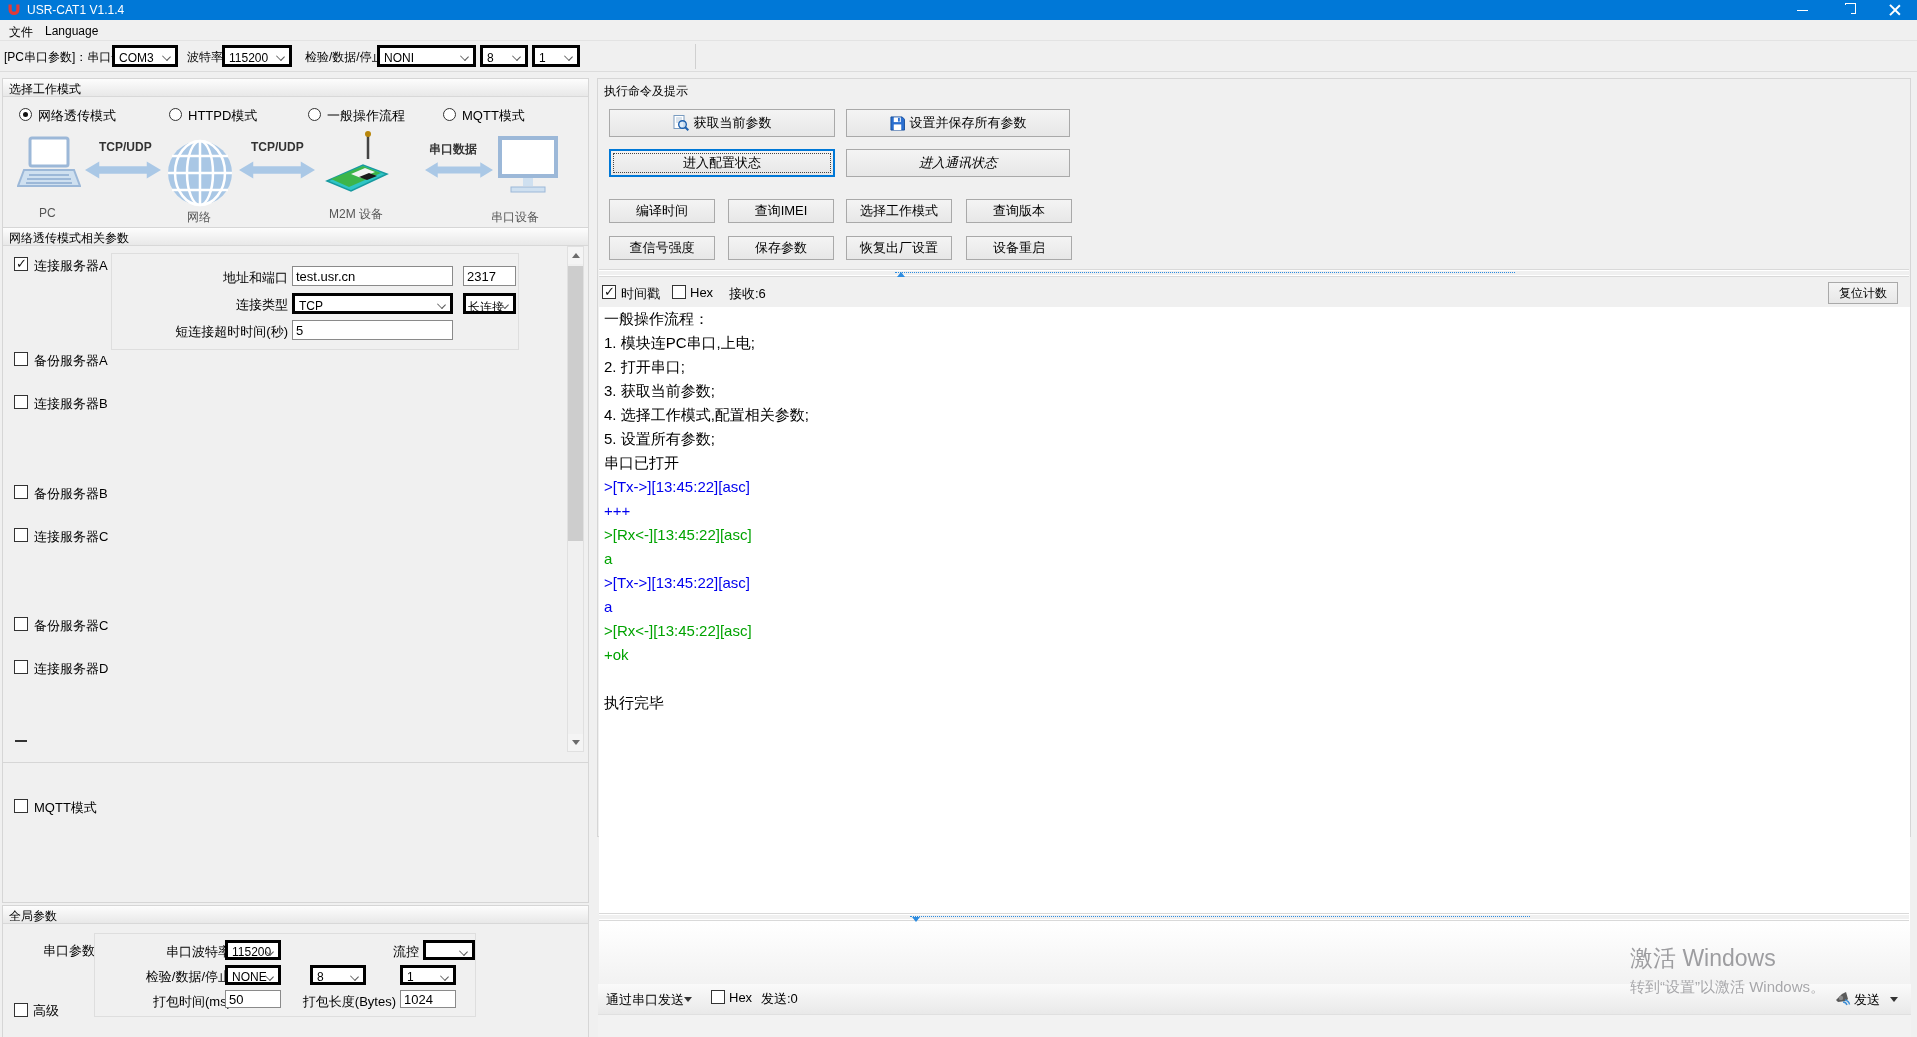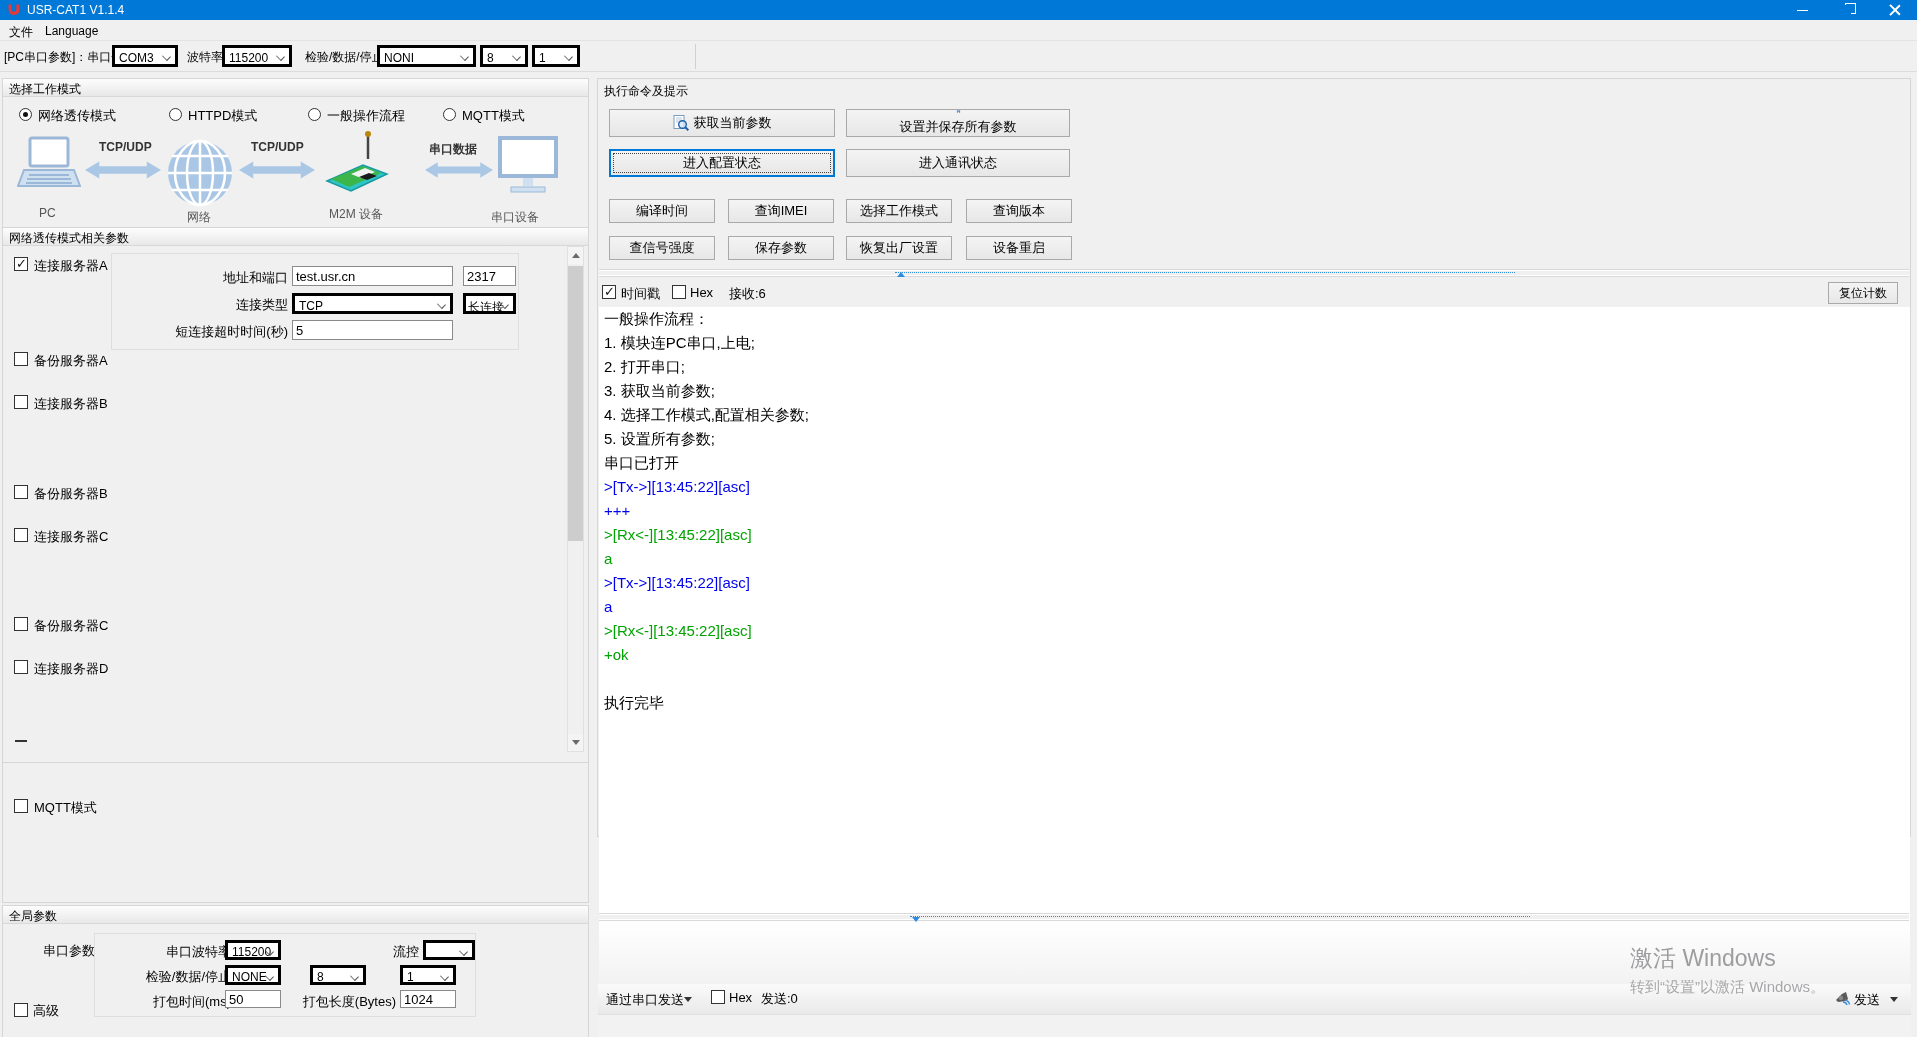--- a/index.html
+++ b/index.html
@@ -300,33 +300,33 @@
       <g stroke="#b6c8da" stroke-width="1">
           <line x1="3" y1="3" x2="9" y2="3"></line>
           <line x1="3" y1="5" x2="9" y2="5"></line>
           <line x1="3" y1="7" x2="7" y2="7"></line>
         </g>
       <circle cx="9.5" cy="9.5" r="3.8" fill="rgba(210,228,245,.7)" stroke="#1b5fae" stroke-width="1.4"></circle>
       <line x1="12.3" y1="12.3" x2="15.3" y2="15.3" stroke="#1b5fae" stroke-width="2"></line>
     </svg>
     <span>获取当前参数</span>
   </button>
-  <button class="btn" style="left:248px;top:30px;width:224px;height:28px;flex-direction:column;">
+  <button class="btn" style="left:248px;top:30px;width:224px;height:28px;">
     <svg width="15" height="15" viewBox="0 0 16 16">
       <path d="M1 1 h12 l2.5 2.5 V15 H1 Z" fill="#2a6fd0" stroke="#174f9c"></path>
       <rect x="4" y="9" width="8" height="6" fill="#fff"></rect>
       <rect x="4" y="1.5" width="7.5" height="5" fill="#fff"></rect>
       <rect x="8.5" y="2" width="2" height="4" fill="#2a6fd0"></rect>
     </svg>
     <span>设置并保存所有参数</span>
   </button>
   <button class="btn focused" style="left:11px;top:70px;width:226px;height:28px;">
     <span>进入配置状态</span>
   </button>
-  <button class="btn" style="left:248px;top:70px;width:224px;height:28px;">
+  <button class="btn" style="left:248px;top:70px;width:224px;height:28px;font-style:italic;">
     <span>进入通讯状态</span>
   </button>
 
   <button class="btn" style="left:11px;top:120px;width:106px;height:24px;">
       <span>编译时间</span>
     </button>
   <button class="btn" style="left:130px;top:120px;width:106px;height:24px;">
       <span>查询IMEI</span>
     </button>
   <button class="btn" style="left:248px;top:120px;width:106px;height:24px;">

